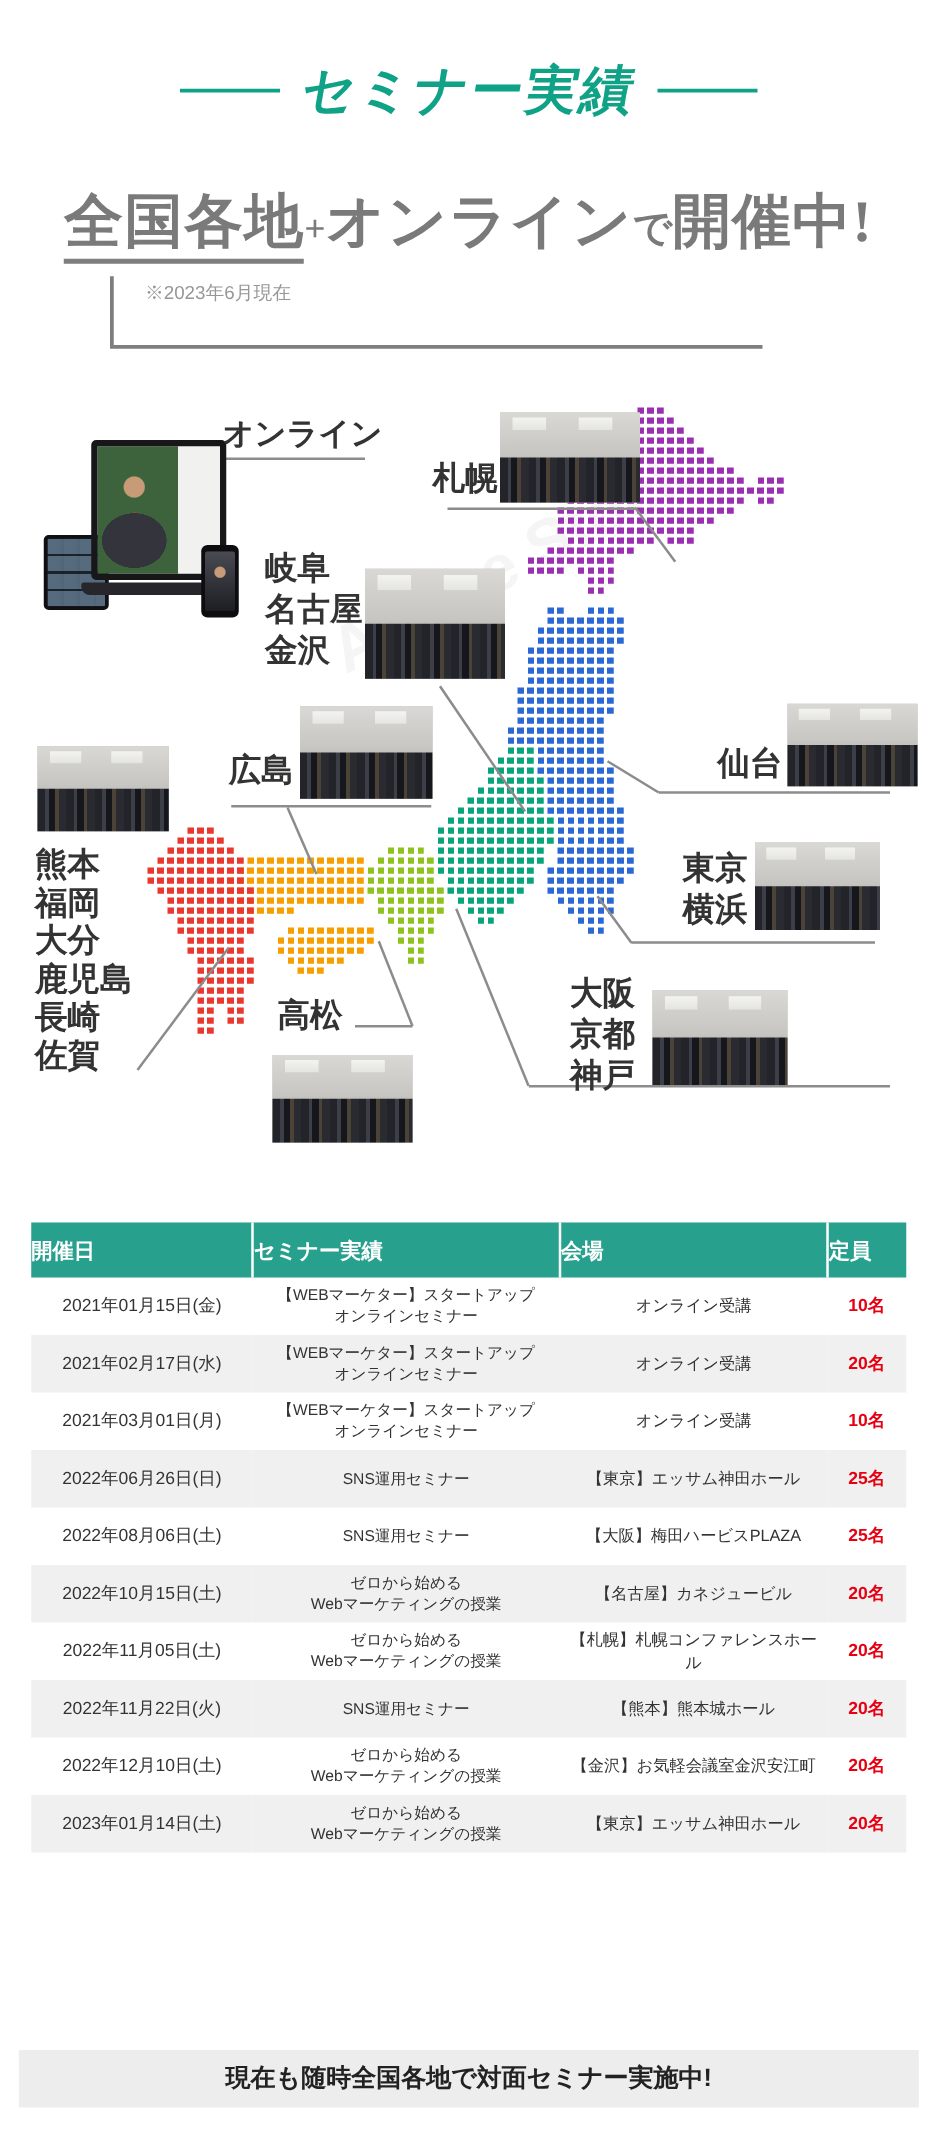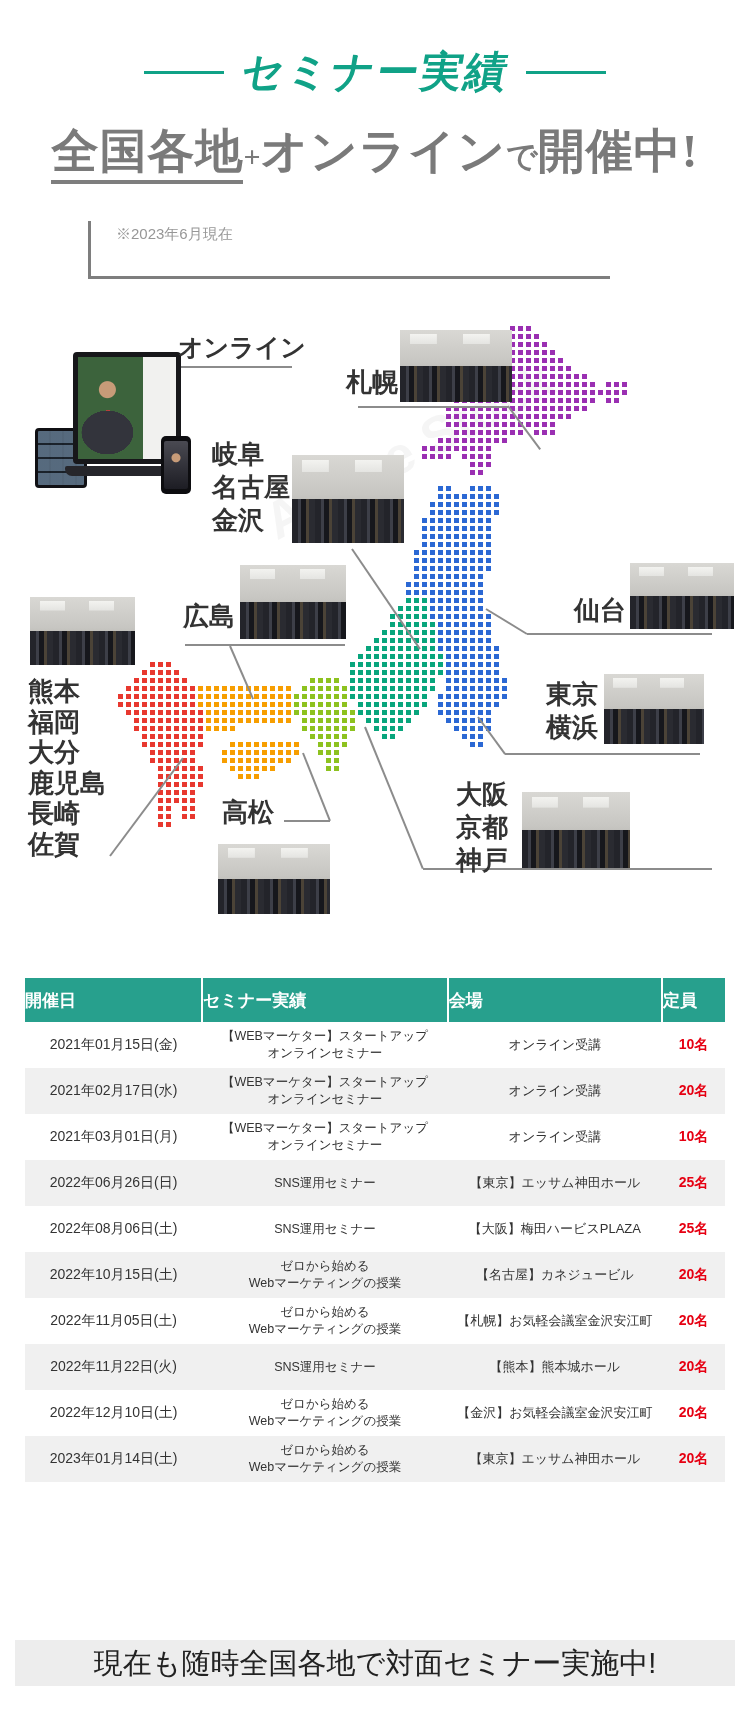--- a/index.html
+++ b/index.html
@@ -5,21 +5,21 @@
   * { margin:0; padding:0; box-sizing:border-box; }
   body { background:#fff; font-family:"Liberation Sans", sans-serif; }
   #canvas { position:relative; width:750px; height:1720px; margin:0 auto; background:#fff; overflow:hidden; }
 
   
   .title-row { position:absolute; top:44px; left:0; width:750px; display:flex; align-items:center; justify-content:center; gap:18px; }
   .title-dash { width:80px; height:3px; background:#10a287; }
   .page-title { font-size:42px; font-weight:800; color:#10a287; letter-spacing:2px; display:inline-block; transform:skewX(-10deg); font-family:"Liberation Sans", sans-serif; }
 
   
-  .headline { position:absolute; top:120px; left:0; width:750px; text-align:center; white-space:nowrap; color:#7a7a7a; font-family:"Liberation Serif", serif; font-weight:600; }
+  .headline { position:absolute; top:146px; left:0; width:750px; text-align:center; white-space:nowrap; color:#7a7a7a; font-family:"Liberation Serif", serif; font-weight:600; }
   .hl-big { font-size:47px; letter-spacing:1px; }
   .hl-mid { font-size:30px; }
   .hl-small { font-size:31px; }
   .hl-underline { border-bottom:4px solid #7e7e7e; padding-bottom:3px; }
 
   .bracket { position:absolute; background:#7e7e7e; }
   .sub-row { position:absolute; left:104px; top:225px; display:flex; align-items:baseline; }
   .sub-main { font-family:"Liberation Serif", serif; font-size:30px; font-weight:600; color:#5d5d5d; letter-spacing:2px; }
   .sub-note { font-size:15px; color:#979797; margin-left:12px; }
 
@@ -69,21 +69,21 @@
   .seminar-table col.c3 { width:30.6%; } .seminar-table col.c4 { width:9%; }
   .seminar-table th { background:#27a08d; color:#fff; font-size:17px; font-weight:700; height:44px; text-align:left; }
   .seminar-table th + th { border-left:2px solid #fff; }
   .seminar-table td { height:46px; text-align:center; vertical-align:middle; color:#333; font-size:13px; padding:2px 4px; }
   .seminar-table td:first-child { font-size:14px; }
   .seminar-table tbody tr:nth-child(even) { background:#f0f0f0; }
   .seminar-table td.name { white-space:pre-line; line-height:1.35; font-size:12.5px; }
   .seminar-table td.cap { color:#e60012; font-size:14px; font-weight:600; }
 
   
-  .footer-bar { position:absolute; left:15px; top:1640px; width:720px; height:46px; background:#ededed; text-align:center; line-height:46px; font-size:29px; font-weight:400; color:#222; }
+  .footer-bar { position:absolute; left:15px; top:1640px; width:720px; height:46px; background:#ededed; text-align:center; line-height:46px; font-size:20px; font-weight:700; color:#222; }
 </style>
 </head>
 <body>
 
 <div id="canvas">
 
   <div class="title-row">
     <span class="title-dash"></span>
     <span class="page-title">セミナー実績</span>
     <span class="title-dash"></span>
@@ -331,21 +331,21 @@
           <td>2022年10月15日(土)</td>
           <td class="name">ゼロから始める
 Webマーケティングの授業</td>
           <td>【名古屋】カネジュービル</td>
           <td class="cap">20名</td>
         </tr>
         <tr>
           <td>2022年11月05日(土)</td>
           <td class="name">ゼロから始める
 Webマーケティングの授業</td>
-          <td>【札幌】お気軽会議室金沢安江町</td>
+          <td>【札幌】札幌コンファレンスホール</td>
           <td class="cap">20名</td>
         </tr>
         <tr>
           <td>2022年11月22日(火)</td>
           <td class="name">SNS運用セミナー</td>
           <td>【熊本】熊本城ホール</td>
           <td class="cap">20名</td>
         </tr>
         <tr>
           <td>2022年12月10日(土)</td>

